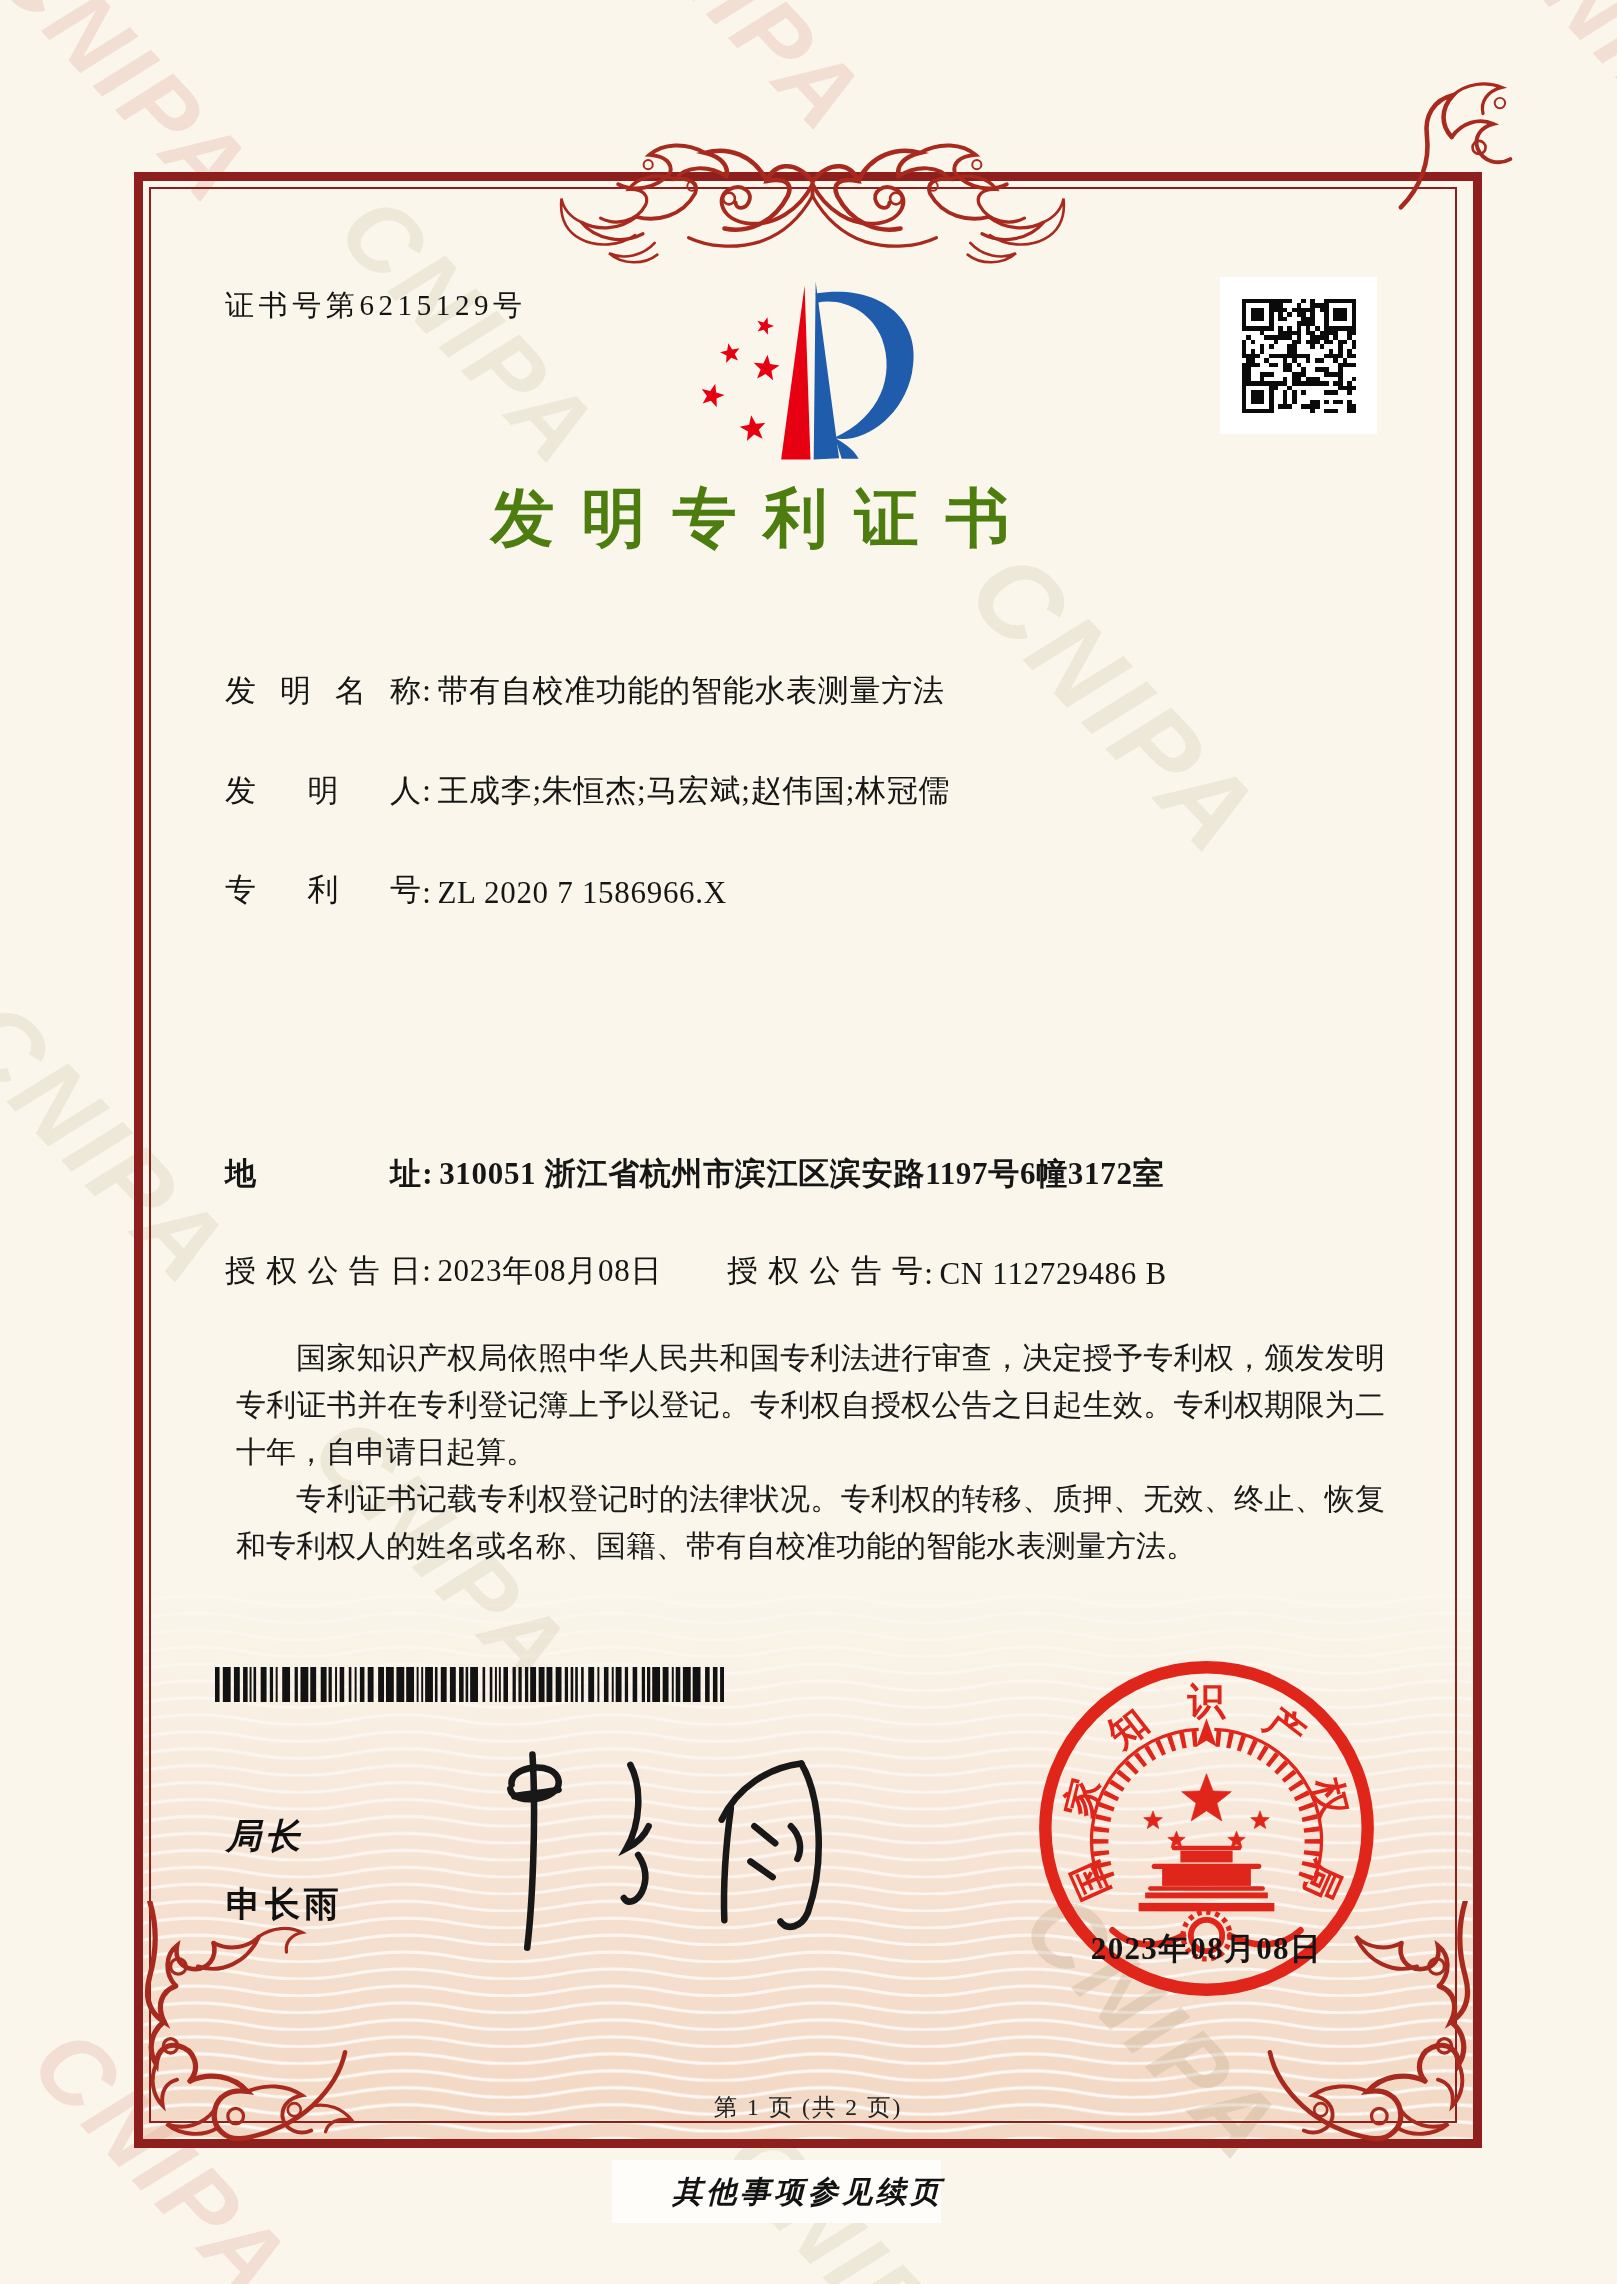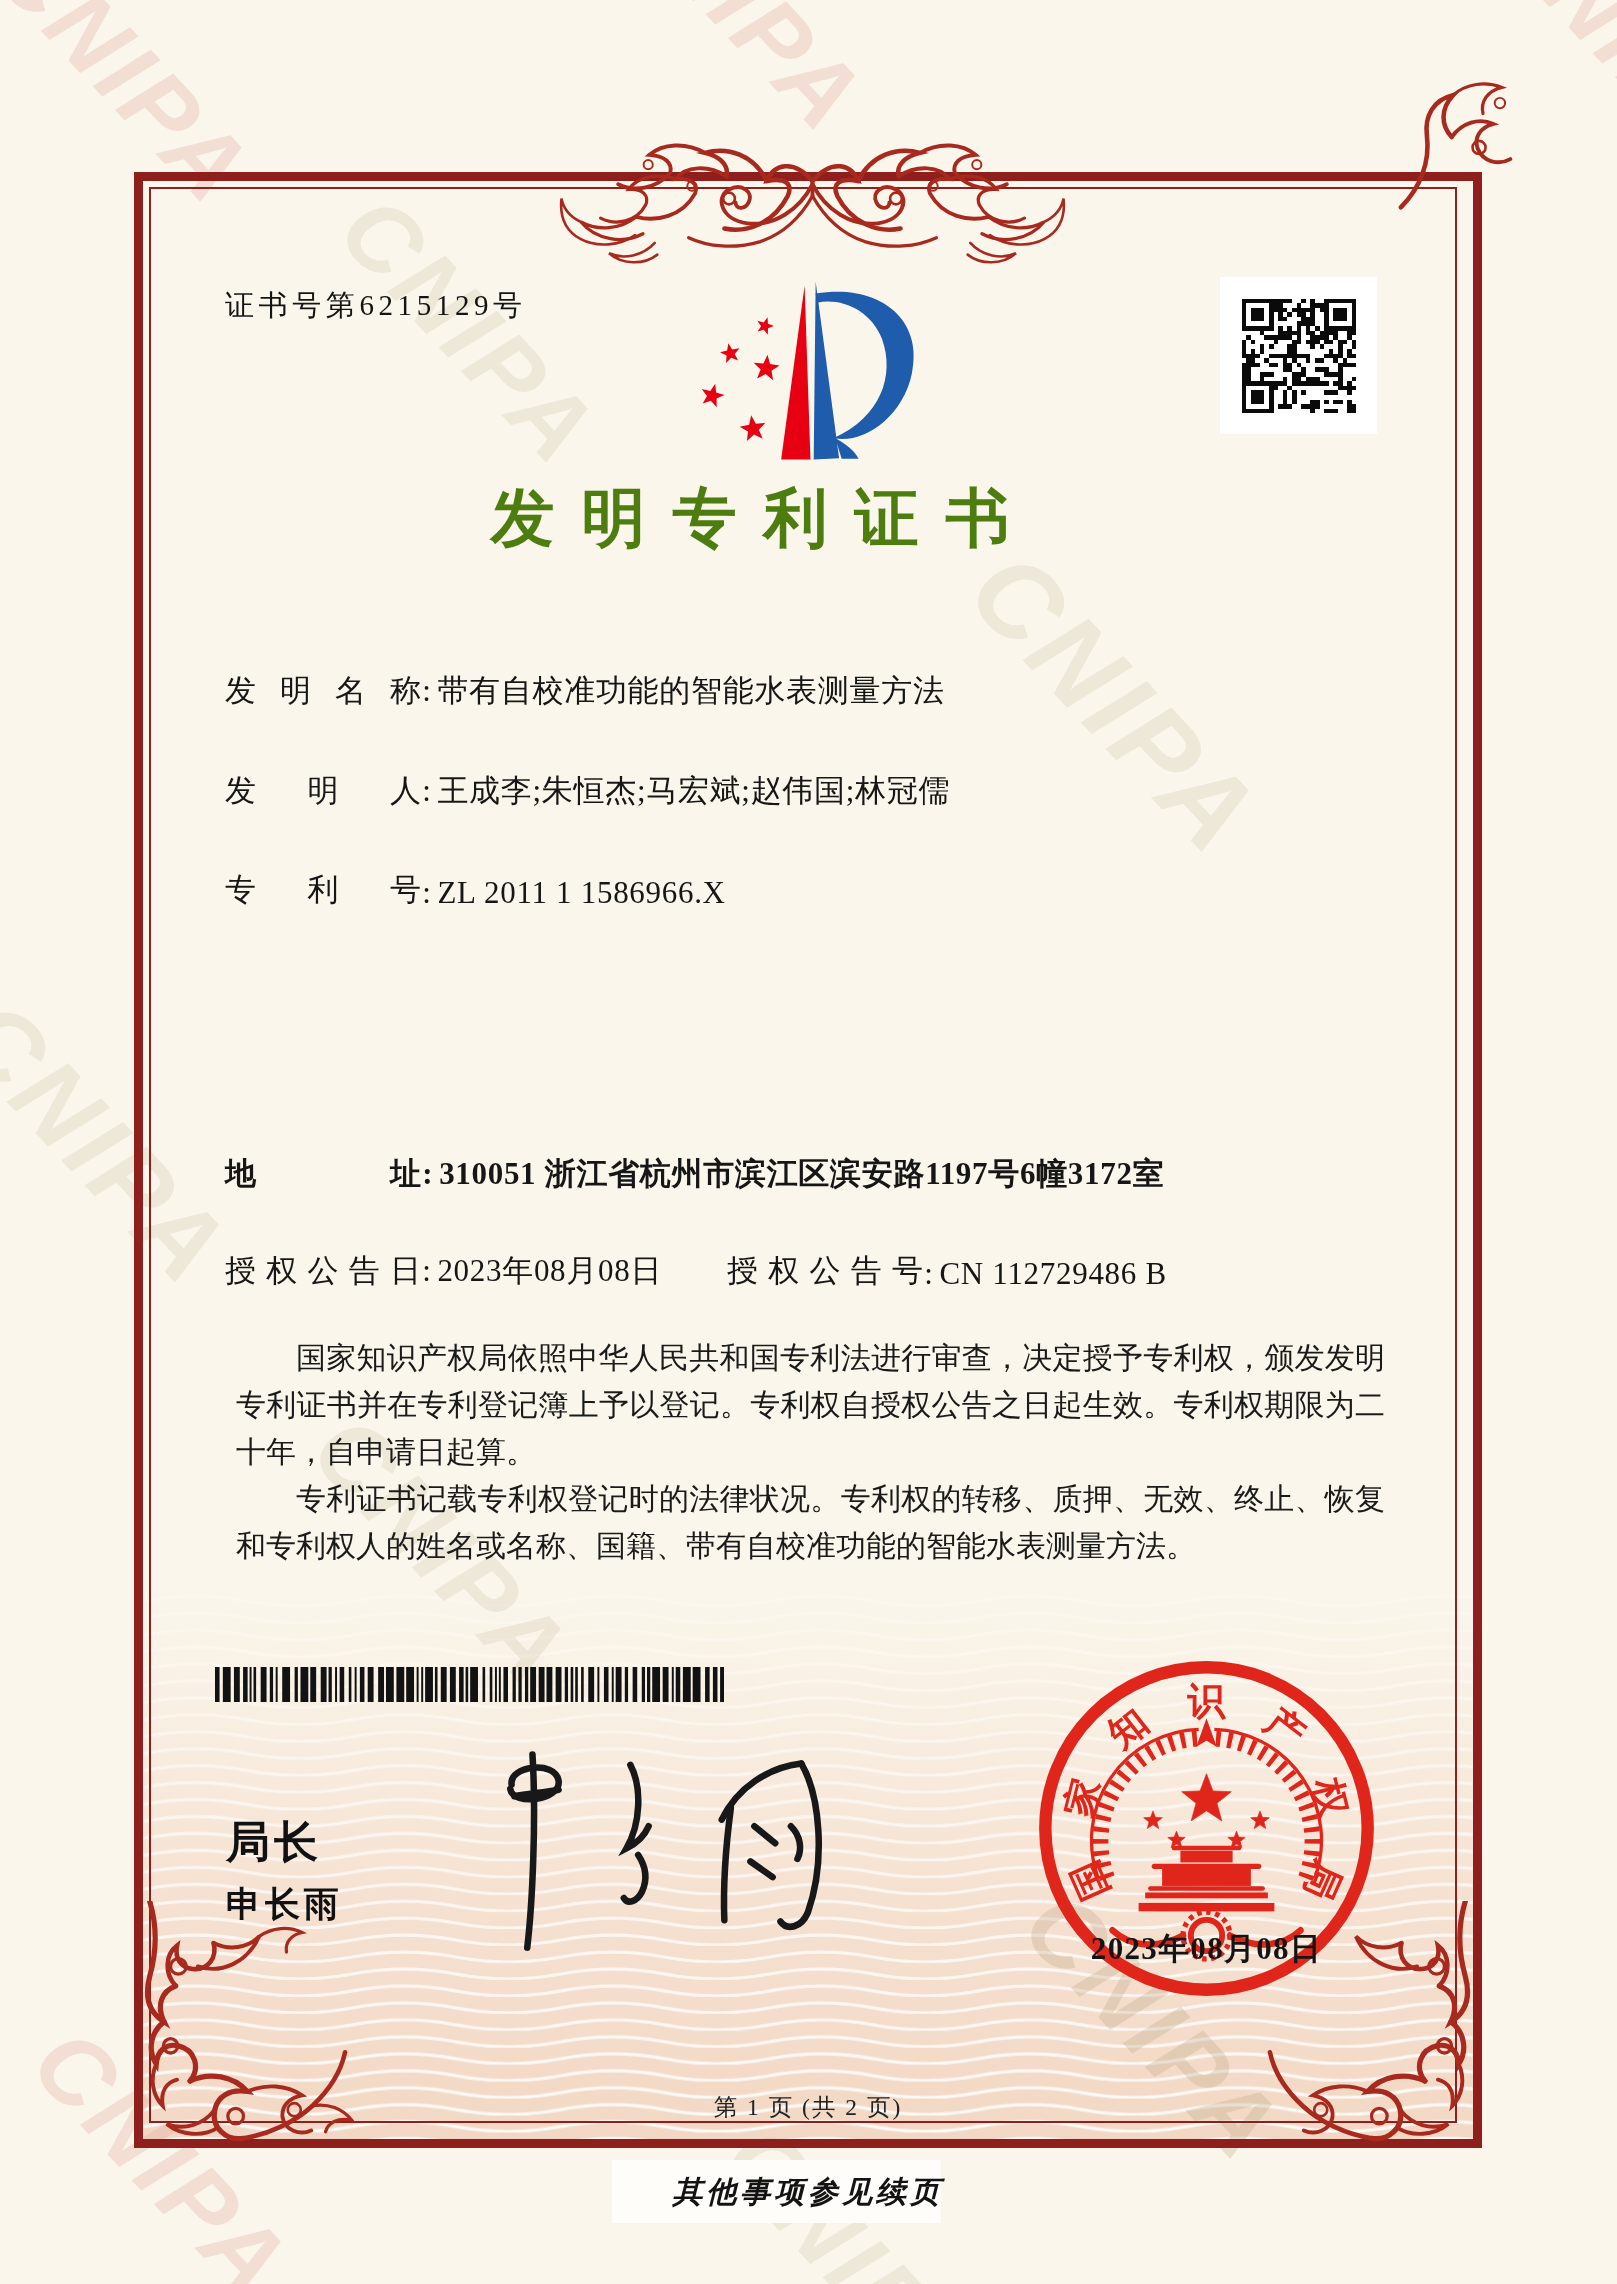--- a/index.html
+++ b/index.html
@@ -31,21 +31,21 @@
   .flabel{display:inline-block;width:196px;text-align:justify;text-align-last:justify;vertical-align:bottom;}
   .fcolon{display:inline-block;margin:0 6.5px 0 1.3px;}
   .fvalue{letter-spacing:0.7px;}
   .frow .pair2{position:absolute;left:502px;top:0;white-space:nowrap;}
   .frow .pair2 .flabel{width:196px;}
   
   .bodytext{position:absolute;left:236px;width:1149px;font-size:30px;line-height:47px;color:#1a1a1a;text-align:justify;}
   .bodytext p{margin:0;text-indent:2em;}
   
   .barcode{position:absolute;left:215px;top:1667px;width:509px;height:35px;}
-  .director-label{position:absolute;left:226px;top:1813px;font-size:44px;font-weight:bold;color:#111;font-family:"Liberation Sans","DejaVu Sans",sans-serif;letter-spacing:3.9px;}
+  .director-label{position:absolute;left:226px;top:1813px;font-size:35px;font-weight:bold;color:#111;font-family:"Liberation Sans","DejaVu Sans",sans-serif;letter-spacing:3.9px;font-style:italic;}
   .director-name{position:absolute;left:226px;top:1881px;font-size:35px;font-weight:bold;color:#111;font-family:"Liberation Sans","DejaVu Sans",sans-serif;letter-spacing:3.9px;}
   .signature{position:absolute;left:492px;top:1727px;width:372px;height:235px;}
   .seal{position:absolute;left:1029px;top:1651px;width:355px;height:355px;}
   .seal-date{position:absolute;left:1042px;top:1928px;width:329px;text-align:center;font-size:31px;font-weight:bold;color:#141414;letter-spacing:1.3px;}
   .page-indicator{position:absolute;left:143px;top:2091px;width:1330px;text-align:center;font-size:23.5px;color:#222;letter-spacing:2px;}
   .cont-band{position:absolute;left:612px;top:2160px;width:329px;height:63px;background:#fefdfa;}
   .cont-note{position:absolute;left:143px;top:2172px;width:1330px;text-align:center;font-size:30px;font-weight:bold;color:#131313;letter-spacing:3.9px;font-style:italic;}
 </style>
 </head>
 <body>
@@ -803,21 +803,21 @@
 
   <div class="title">发明专利证书</div>
 
   <div class="frow" style="top:670px;">
     <span class="flabel">发明名称</span><span class="fcolon">:</span><span class="fvalue">带有自校准功能的智能水表测量方法</span>
   </div>
   <div class="frow" style="top:770px;">
     <span class="flabel">发明人</span><span class="fcolon">:</span><span class="fvalue">王成李;朱恒杰;马宏斌;赵伟国;林冠儒</span>
   </div>
   <div class="frow" style="top:869px;">
-    <span class="flabel">专利号</span><span class="fcolon">:</span><span class="fvalue">ZL 2011 1 1586966.X</span>
+    <span class="flabel">专利号</span><span class="fcolon">:</span><span class="fvalue">ZL 2020 7 1586966.X</span>
   </div>
   <div class="frow" style="top:1153px;font-weight:bold;">
     <span class="flabel">地址</span><span class="fcolon">:</span><span class="fvalue">310051 浙江省杭州市滨江区滨安路1197号6幢3172室</span>
   </div>
   <div class="frow" style="top:1250px;">
     <span class="flabel">授权公告日</span><span class="fcolon">:</span><span class="fvalue">2023年08月08日</span>
     <span class="pair2">
       <span class="flabel">授权公告号</span><span class="fcolon">:</span><span class="fvalue">CN 112729486 B</span>
     </span>
   </div>

